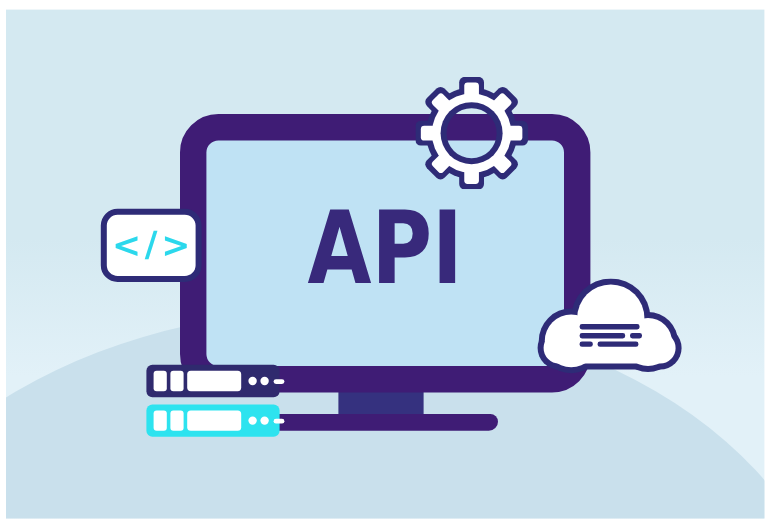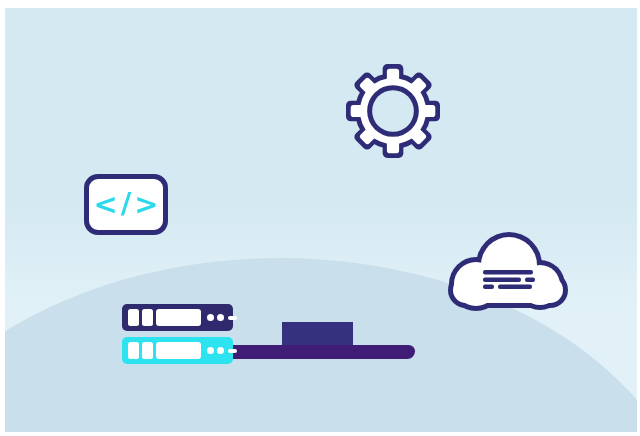--- a/index.html
+++ b/index.html
@@ -47,20 +47,25 @@
 <body>
 
 <div class="frame-bg">
   <div class="sky">
     <div class="hill"></div>
   </div>
 
   <div class="neck"></div>
   <div class="base"></div>
 
+  <div class="monitor">
+    <div class="screen">
+      <div class="api">API</div>
+    </div>
+  </div>
 
   <div class="server dark">
     <div class="bay"></div>
     <div class="bay"></div>
     <div class="panel"></div>
     <div class="spacer"></div>
     <div class="led"></div>
     <div class="led"></div>
     <div class="dash"></div>
   </div>

